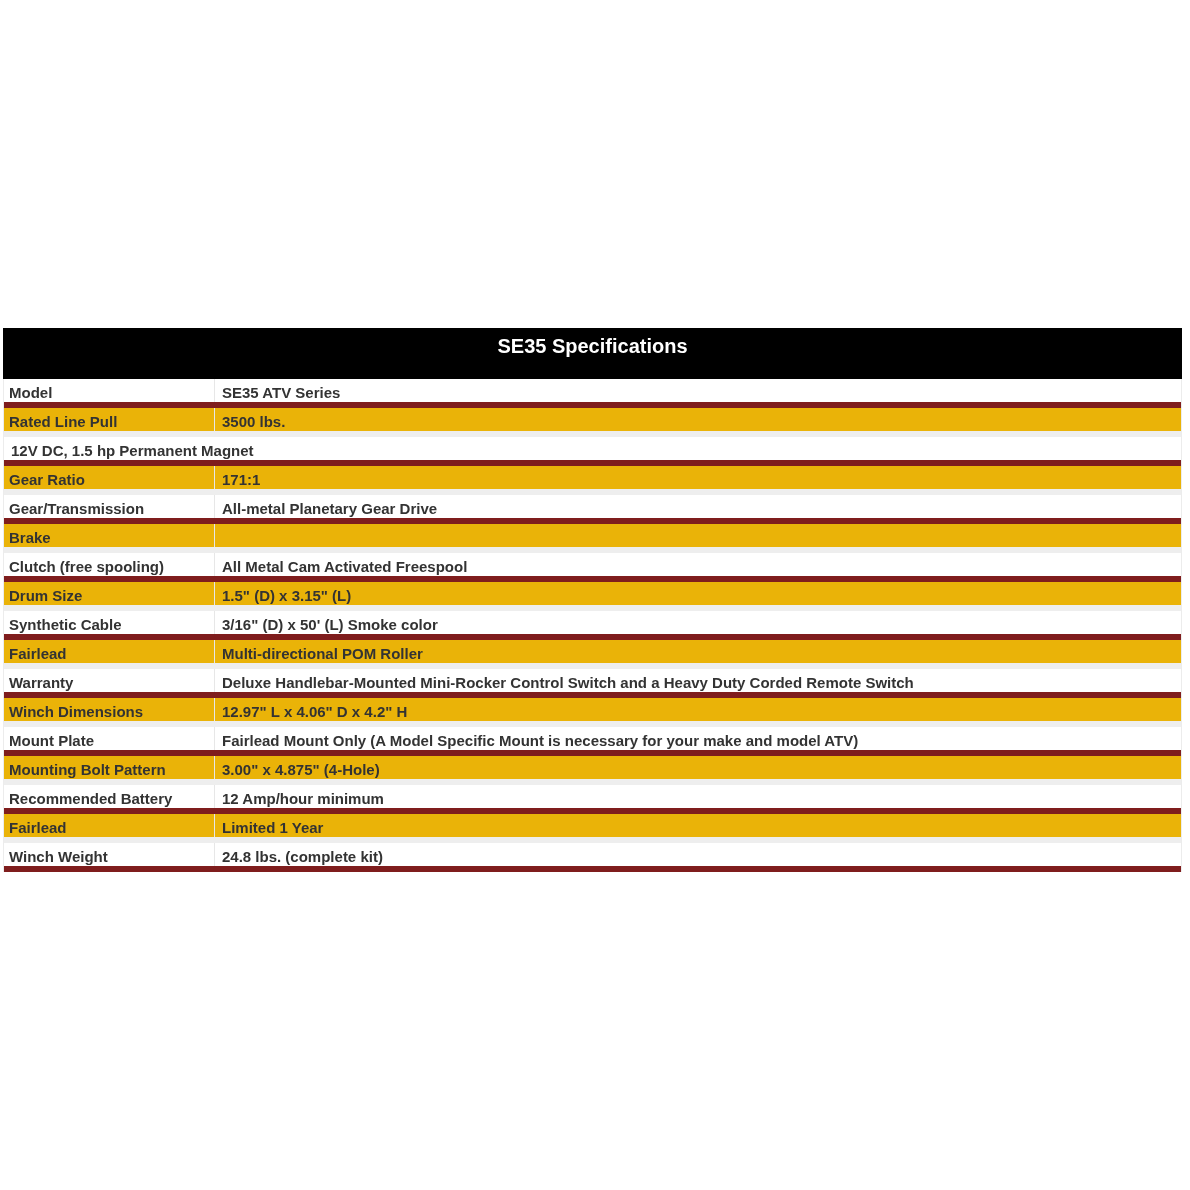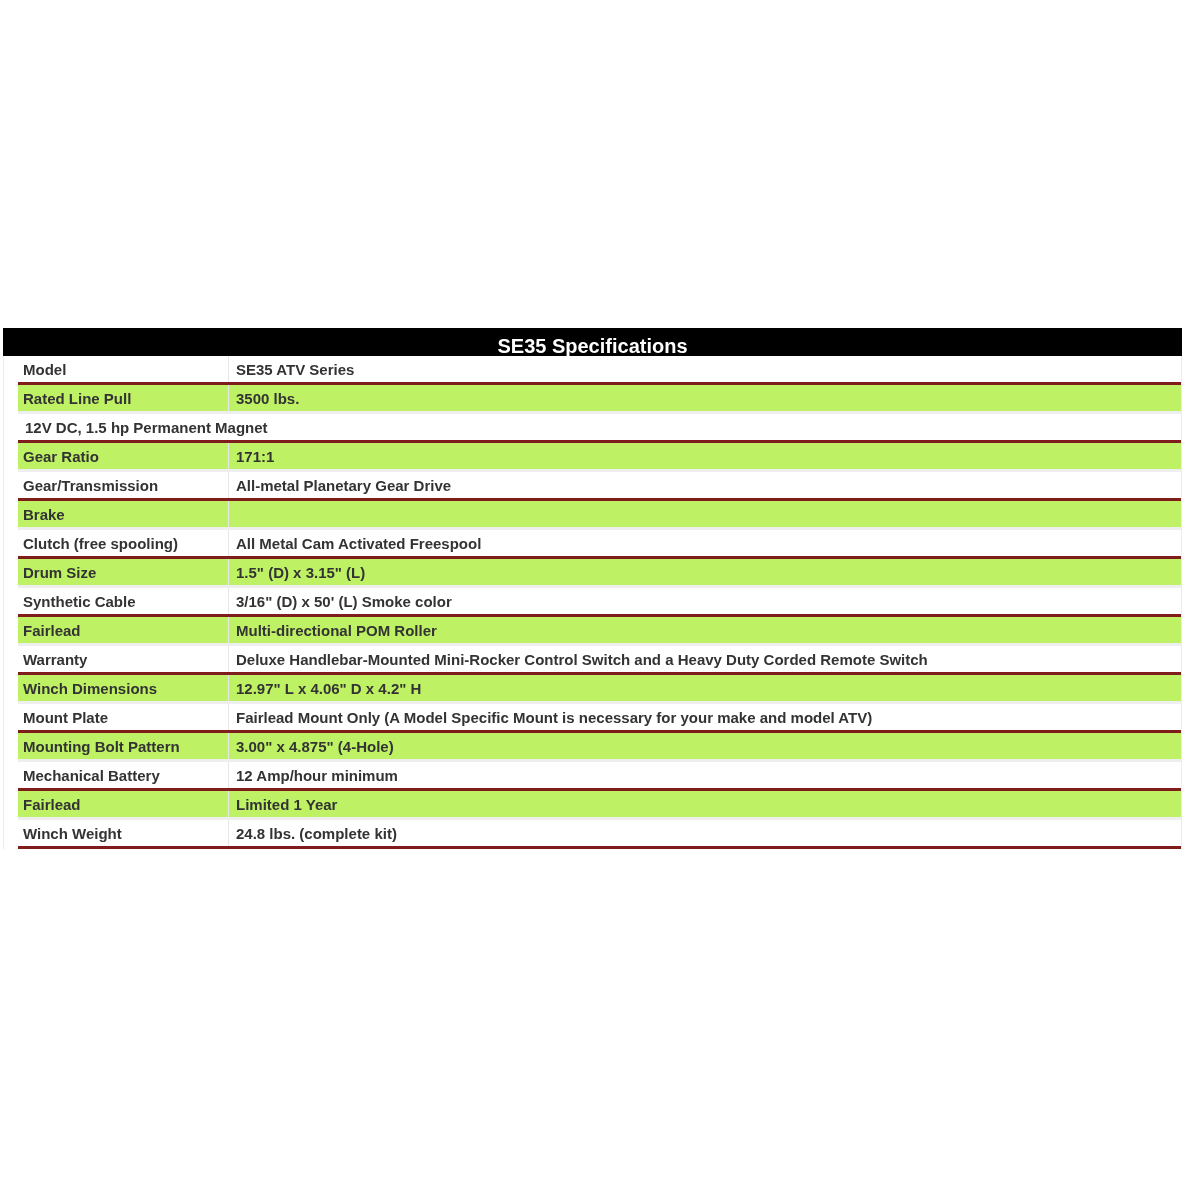--- a/index.html
+++ b/index.html
@@ -14,41 +14,40 @@
   .spec-table {
     position: absolute;
     top: 328px;
     left: 3px;
     width: 1179px;
     box-sizing: border-box;
   }
   .spec-header {
     background: #000000;
     color: #ffffff;
-    height: 28px;
+    height: 51px;
     line-height: 36px;
     text-align: center;
     font-size: 20px;
     font-weight: bold;
   }
   .spec-rows {
     border-left: 1px solid #ececec;
     border-right: 1px solid #ececec;
     box-sizing: border-box;
   }
   .spec-row {
     display: flex;
     height: 29px;
     box-sizing: border-box;
-    border-bottom: 3px solid #7f1d1d;
+    border-bottom: 6px solid #7f1d1d;
     background: #ffffff;
-    margin-left: 14px;
   }
   .spec-row.alt {
-    background: #bef264;
+    background: #eab308;
     border-bottom-color: #eeeeee;
   }
   .cell {
     box-sizing: border-box;
     font-size: 15px;
     font-weight: bold;
     color: #333333;
     line-height: 28px;
     white-space: nowrap;
     overflow: hidden;
@@ -118,21 +117,21 @@
       </div>
       <div class="spec-row">
         <div class="cell label">Mount Plate</div>
         <div class="cell value">Fairlead Mount Only (A Model Specific Mount is necessary for your make and model ATV)</div>
       </div>
       <div class="spec-row alt">
         <div class="cell label">Mounting Bolt Pattern</div>
         <div class="cell value">3.00" x 4.875" (4-Hole)</div>
       </div>
       <div class="spec-row">
-        <div class="cell label">Mechanical Battery</div>
+        <div class="cell label">Recommended Battery</div>
         <div class="cell value">12 Amp/hour minimum</div>
       </div>
       <div class="spec-row alt">
         <div class="cell label">Fairlead</div>
         <div class="cell value">Limited 1 Year</div>
       </div>
       <div class="spec-row">
         <div class="cell label">Winch Weight</div>
         <div class="cell value">24.8 lbs. (complete kit)</div>
       </div>

